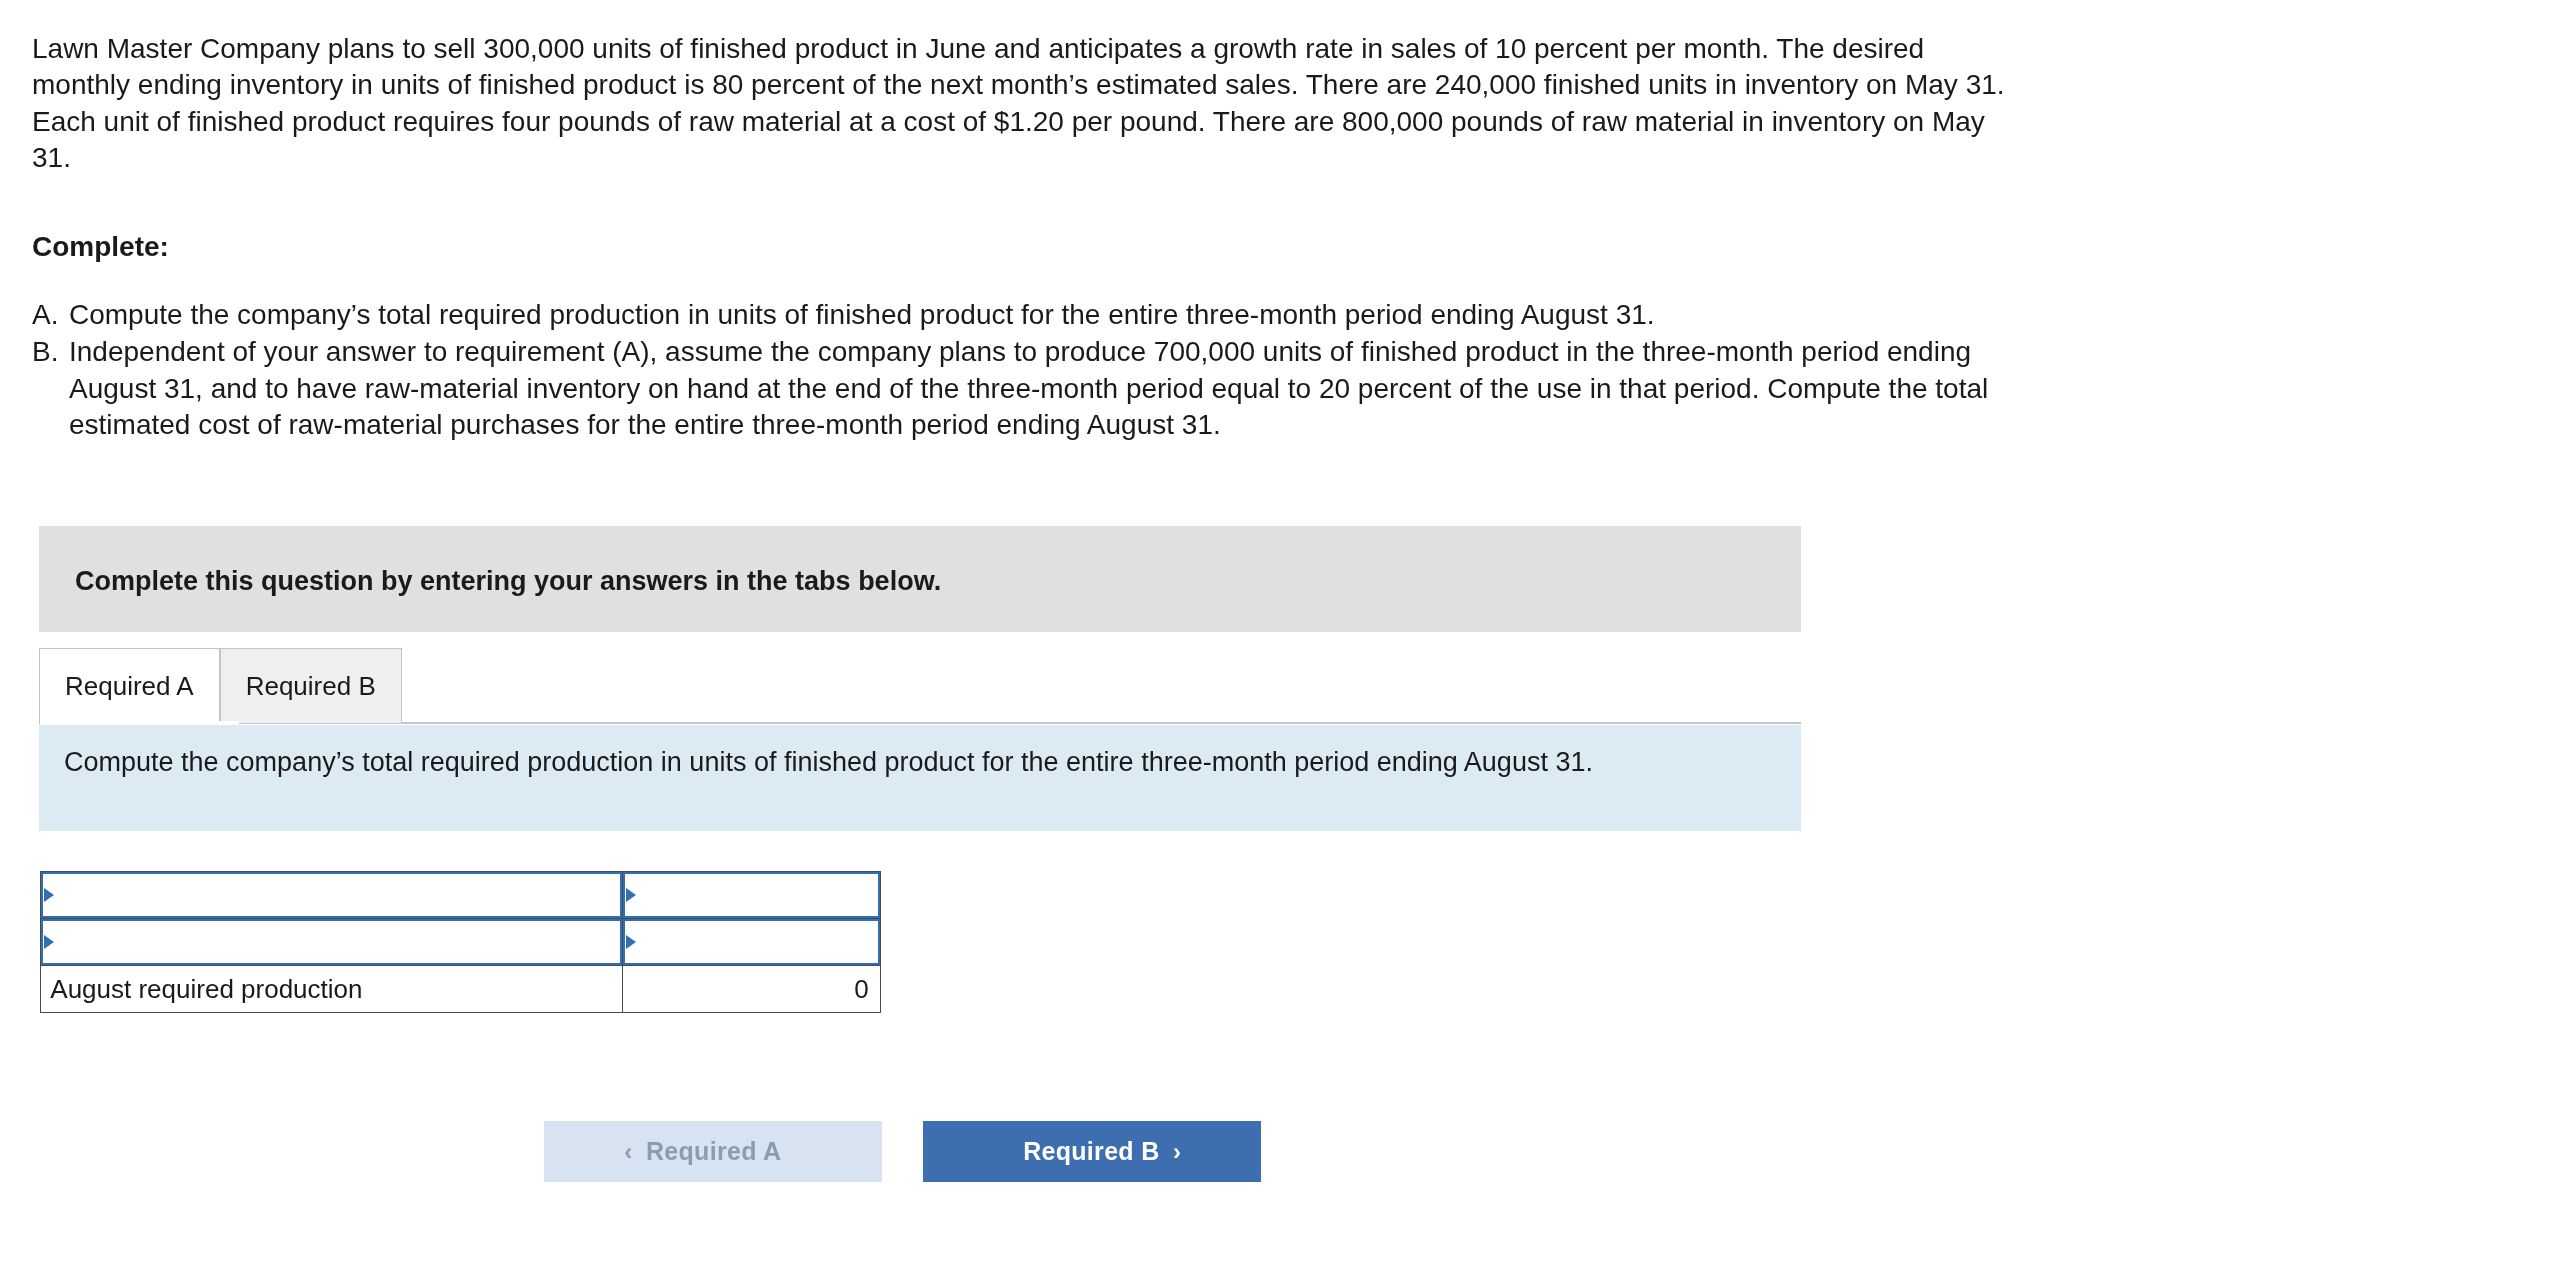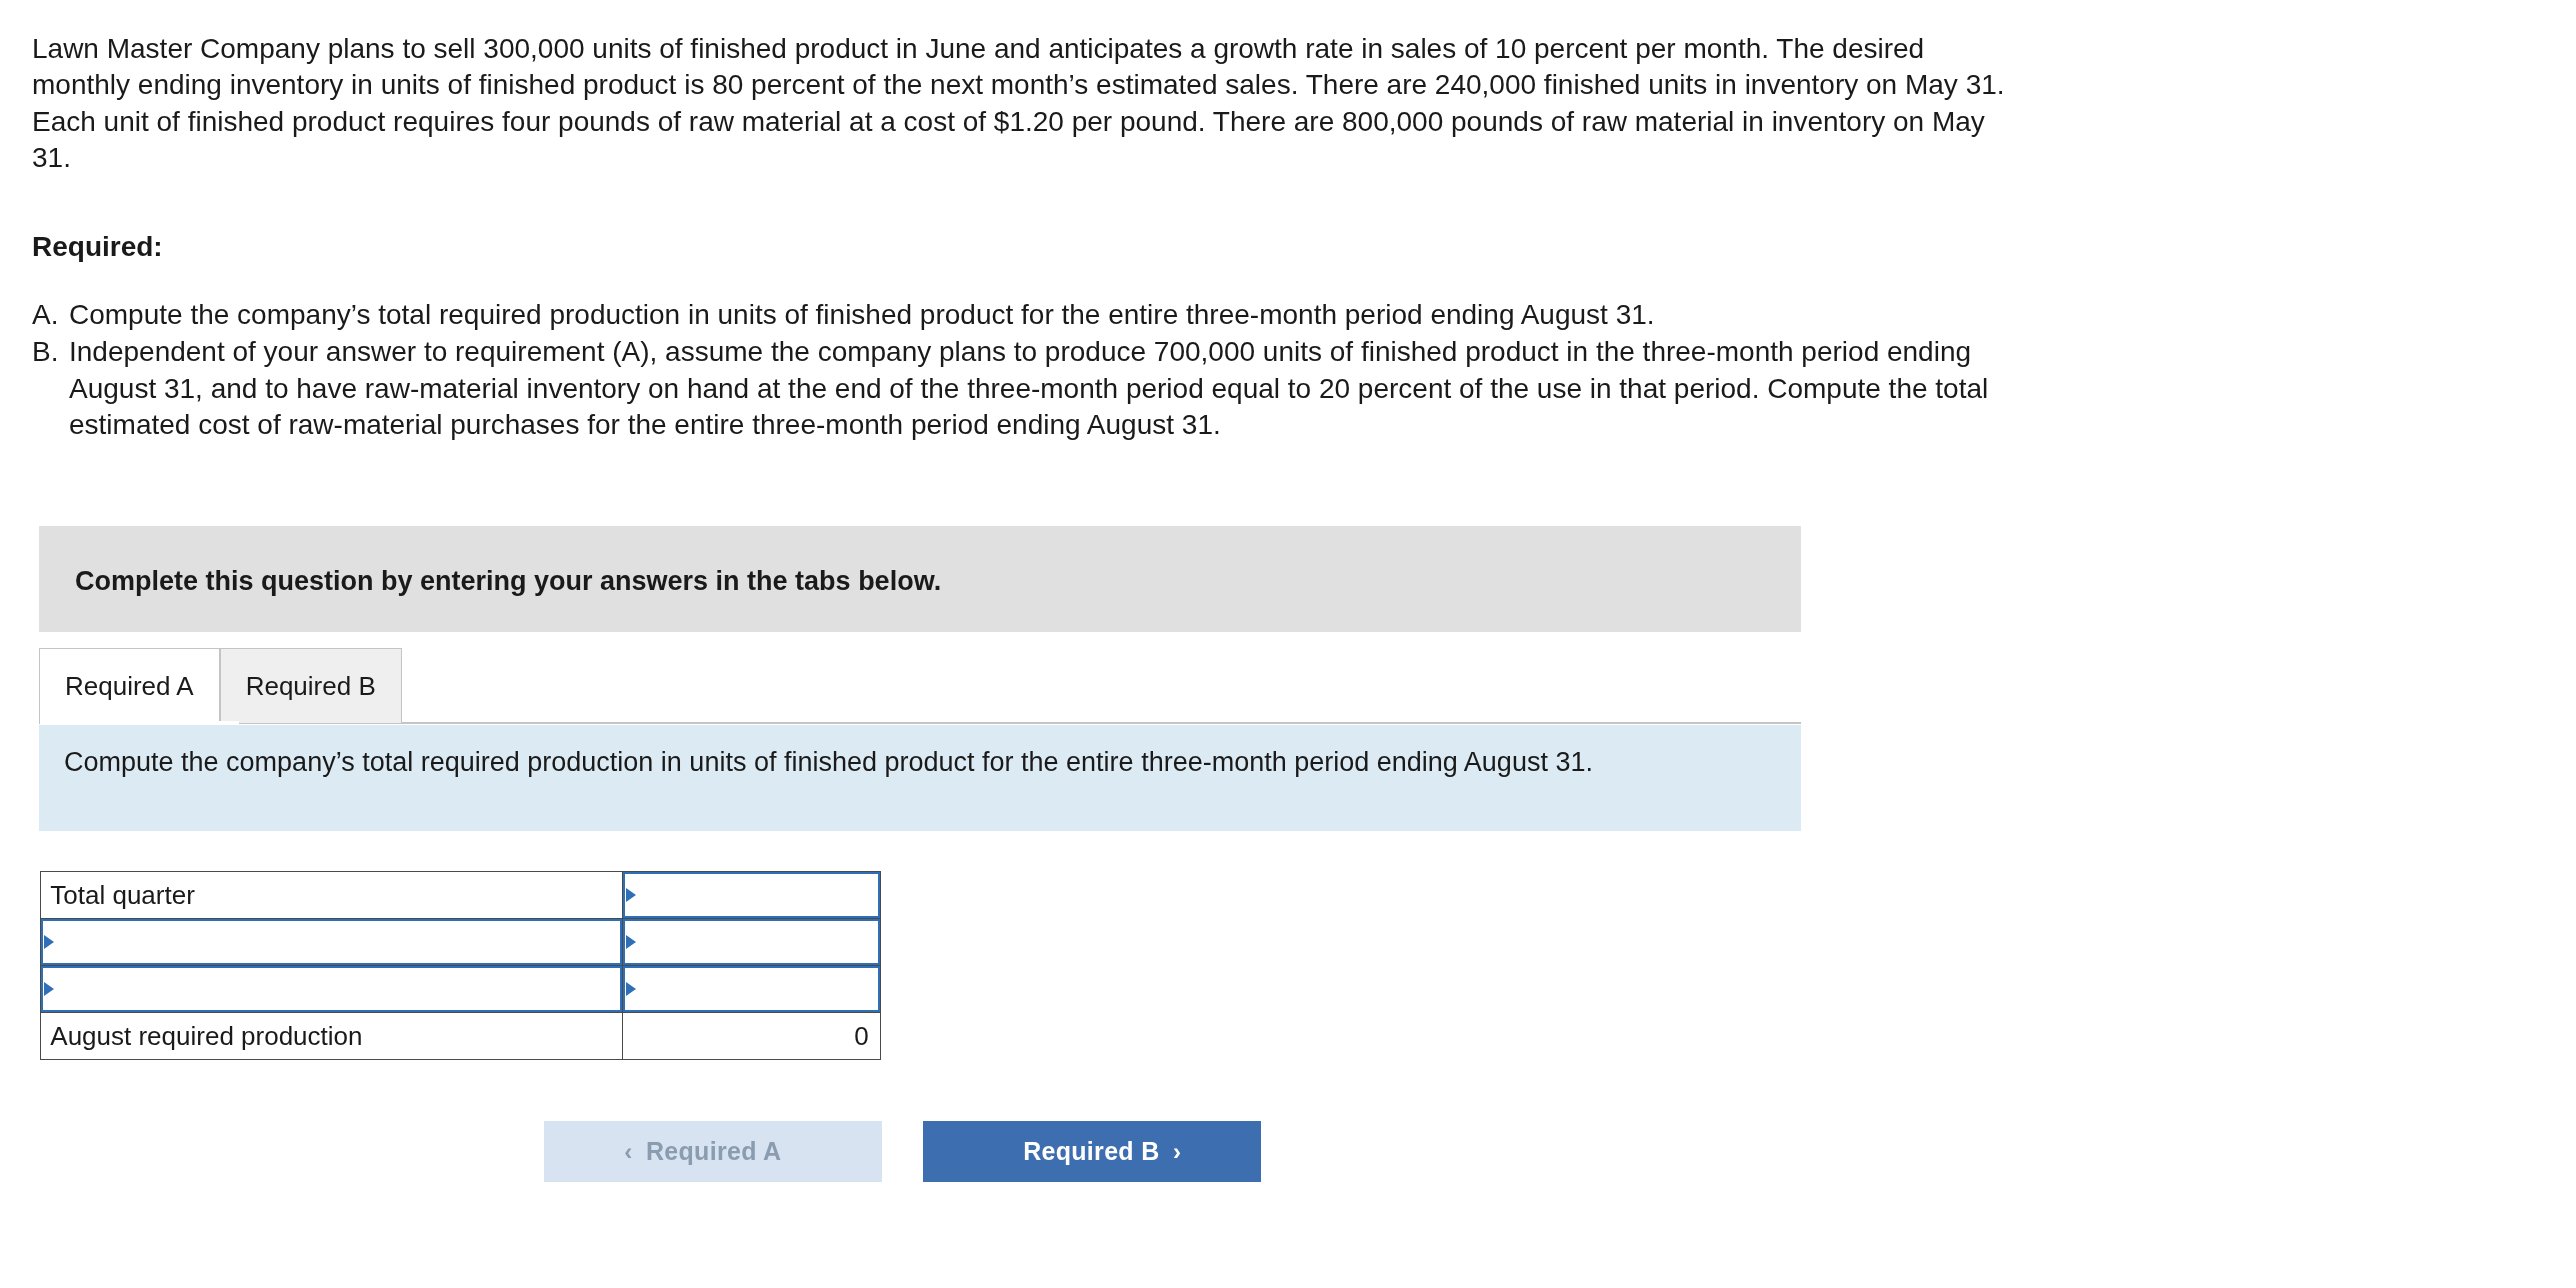--- a/index.html
+++ b/index.html
@@ -235,21 +235,21 @@
     margin: 0 13.4px;
   }
 </style>
 </head>
 <body>
 
 <div class="page">
 
   <div class="problem-text">Lawn Master Company plans to sell 300,000 units of finished product in June and anticipates a growth rate in sales of 10 percent per month. The desired monthly ending inventory in units of finished product is 80 percent of the next month’s estimated sales. There are 240,000 finished units in inventory on May 31. Each unit of finished product requires four pounds of raw material at a cost of $1.20 per pound. There are 800,000 pounds of raw material in inventory on May 31.</div>
 
-  <div class="required-label">Required:</div>
+  <div class="required-label">Complete:</div>
 
   <div class="req-list">
     <div class="req-item">
       <div class="req-letter">A.</div>
       <div class="req-body">Compute the company’s total required production in units of finished product for the entire three-month period ending August 31.</div>
     </div>
     <div class="req-item">
       <div class="req-letter">B.</div>
       <div class="req-body">Independent of your answer to requirement (A), assume the company plans to produce 700,000 units of finished product in the three-month period ending August 31, and to have raw-material inventory on hand at the end of the three-month period equal to 20 percent of the use in that period. Compute the total estimated cost of raw-material purchases for the entire three-month period ending August 31.</div>
     </div>
@@ -272,52 +272,42 @@
   <div class="tab-active-mask"></div>
 
   <div class="blue-instruction">
     <div class="blue-instruction-text">Compute the company’s total required production in units of finished product for the entire three-month period ending August 31.</div>
   </div>
 
   <table class="ans-table">
     <tbody>
       <tr>
         <td class="label-cell">
-          <div class="label-text">Total quarter</div>
+          <div class="inp"></div>
+          <div class="tri"></div>
         </td>
         <td class="value-cell">
           <div class="inp"></div>
           <div class="tri"></div>
           <div class="val-in-box"></div>
         </td>
       </tr>
       <tr>
         <td class="label-cell">
           <div class="inp"></div>
           <div class="tri"></div>
         </td>
         <td class="value-cell">
           <div class="inp"></div>
           <div class="tri"></div>
           <div class="val-in-box"></div>
         </td>
       </tr>
       <tr>
         <td class="label-cell">
-          <div class="inp"></div>
-          <div class="tri"></div>
-        </td>
-        <td class="value-cell">
-          <div class="inp"></div>
-          <div class="tri"></div>
-          <div class="val-in-box"></div>
-        </td>
-      </tr>
-      <tr>
-        <td class="label-cell">
           <div class="label-text">August required production</div>
         </td>
         <td class="value-cell">
           <div class="value-text">0</div>
         </td>
       </tr>
     </tbody>
   </table>
 
   <div class="nav-row">

